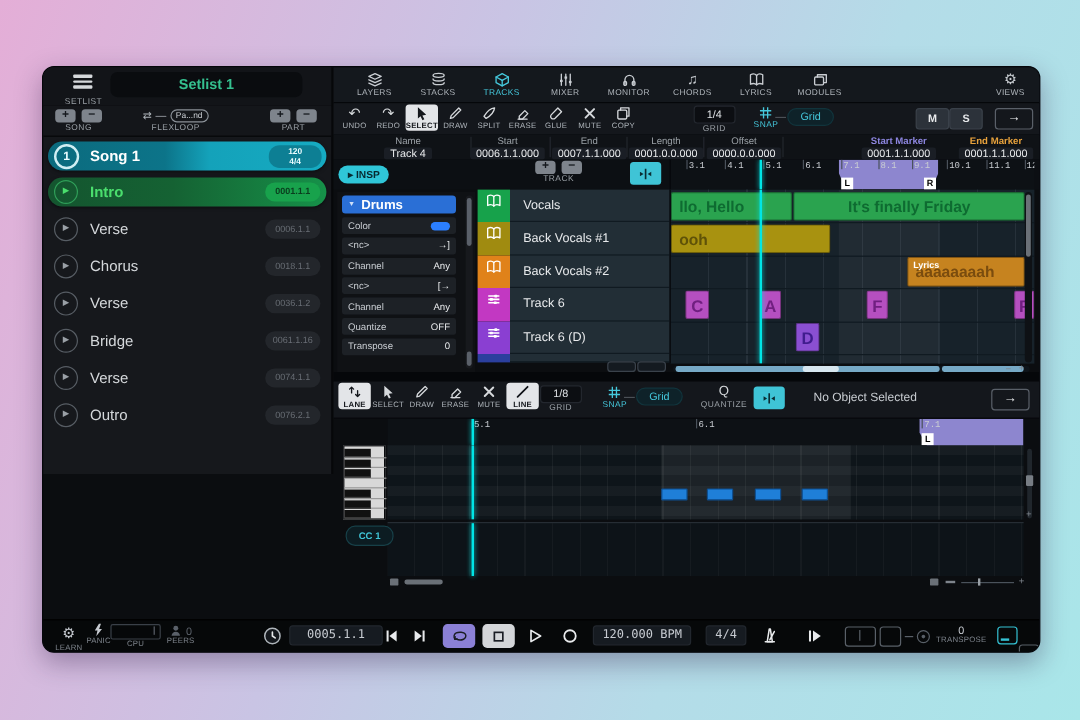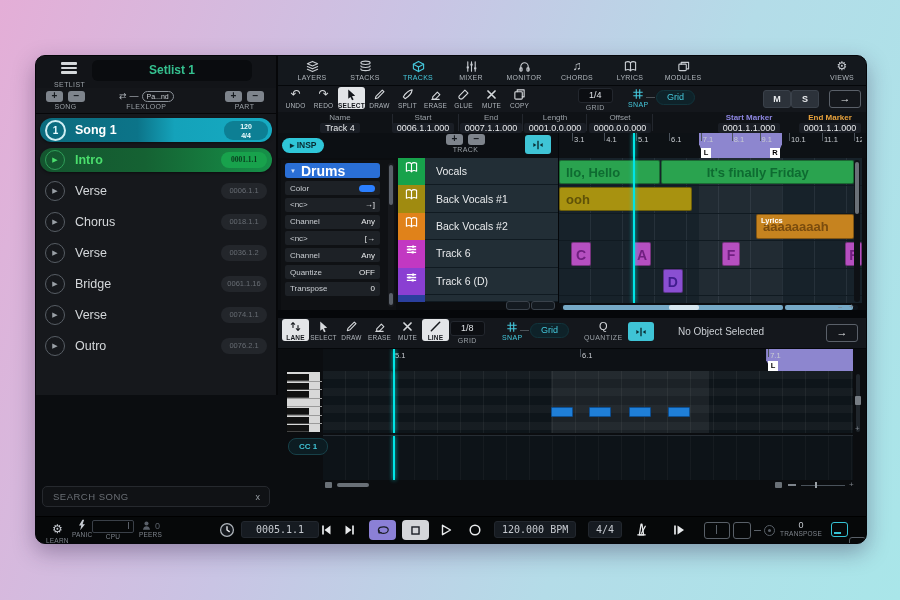--- a/index.html
+++ b/index.html
@@ -36,21 +36,21 @@
     font-size:7px;font-weight:bold;text-align:center;line-height:9px;padding-top:1px;box-sizing:border-box;}
   .part-row{position:absolute;left:4px;width:232px;height:24px;display:flex;align-items:center;}
   .part-active{border-radius:12px;background:linear-gradient(90deg,#14552f 0%,#156233 45%,#169149 100%);box-shadow:0 1px 3px rgba(0,0,0,.5);}
   .part-play{width:18px;height:18px;border:1.5px solid #575d64;border-radius:50%;color:#9aa0a6;font-size:7px;
     text-align:center;line-height:18px;margin-left:5px;flex:none;}
   .part-active .part-play{border-color:#2f9e58;color:#4ade6d;}
   .part-name{font-size:12.5px;color:#d5d8db;margin-left:10px;flex:1;}
   .part-active .part-name{color:#4ade6d;font-weight:bold;}
   .part-pos{width:46px;height:16px;background:#23262b;border-radius:8px;color:#686d74;font-size:7.5px;
     text-align:center;line-height:16px;margin-right:5px;flex:none;}
-  .part-active .part-pos{background:#18a24c;color:#0a3d1e;font-weight:bold;font-family:Liberation Serif, serif;}
+  .part-active .part-pos{background:#18a24c;color:#0a3d1e;font-weight:bold;}
   .sl-search{position:absolute;left:6px;top:430px;width:228px;height:21px;background:#101215;border:1px solid #26292e;
     border-radius:5px;display:flex;align-items:center;box-sizing:border-box;}
   .sl-search .ph{flex:1;color:#6a6f75;font-size:9.5px;letter-spacing:.5px;margin-left:10px;}
   .sl-search .clr{color:#9aa0a6;font-size:9px;margin-right:9px;}
   
   .mainr{position:absolute;left:242px;top:0;width:588px;height:460px;}
   .tabbar{position:absolute;left:0;top:0;width:100%;height:30px;background:#14181d;border-bottom:1px solid #05070a;
     display:flex;align-items:center;padding-left:12px;box-sizing:border-box;gap:9px;}
   .tab{display:flex;flex-direction:column;align-items:center;width:44px;color:#c9cdd2;}
   .tab .ic{height:13px;line-height:13px;font-size:12px;}
@@ -82,32 +82,32 @@
   .if-sep{position:absolute;top:2px;width:1px;height:17px;background:#23272e;}
   
   .rulband{position:absolute;left:0;top:77px;width:100%;height:25px;background:#0c0f13;}
   .insp-pill{position:absolute;left:4px;top:5px;height:15px;background:#2fc6d8;border-radius:9px;color:#072a30;
     font-size:8.5px;font-weight:bold;line-height:15px;padding:0 8px;}
   .trk-pm{position:absolute;left:168px;top:1px;display:flex;flex-direction:column;align-items:center;}
   .follow-btn{position:absolute;left:247px;top:2px;width:26px;height:19px;background:#3fc4d6;border-radius:3px;
     display:flex;align-items:center;justify-content:center;color:#0b2e34;}
   .ruler{position:absolute;left:280px;top:0;width:303px;height:25px;background:#0d1115;overflow:hidden;
     border-left:1px solid #05070a;}
-  .tick{position:absolute;top:2px;font-size:7.5px;color:#c9cdd2;z-index:3;}
+  .tick{position:absolute;top:2px;font-size:7.5px;color:#c9cdd2;z-index:3;font-family:Liberation Mono, monospace;}
   .tickline{position:absolute;top:0;width:1px;height:8px;background:#4a525b;z-index:2;}
   .loopzone{position:absolute;top:0;height:25px;background:#8d86cf;z-index:1;
     clip-path:polygon(0 0,100% 0,100% 45%,94% 100%,6% 100%,0 45%);}
   .ltag{position:absolute;bottom:0;width:10px;height:10px;background:#fff;color:#000;font-size:7.5px;font-weight:bold;
     text-align:center;line-height:10px;z-index:4;}
   
   .insp-panel{position:absolute;left:3px;top:104px;width:115px;height:150px;background:#0f1114;}
   .insp-head{position:absolute;left:4px;top:3px;width:95px;height:15px;background:#2a6fd6;border-radius:3px;
     display:flex;align-items:center;}
   .insp-head .tri{color:#cfe0f8;font-size:6px;margin:0 5px;}
-  .insp-head .nm{color:#fff;font-size:14px;font-weight:bold;}
+  .insp-head .nm{color:#fff;font-size:11px;font-weight:bold;}
   .insp-scroll{position:absolute;right:2px;top:3px;width:6px;height:144px;background:#17191d;border-radius:3px;}
   .insp-thumb{position:absolute;left:1px;width:4px;background:#5a6069;border-radius:2px;}
   .insp-row{position:absolute;left:4px;width:95px;height:14px;background:#1d2126;border-radius:2px;
     display:flex;align-items:center;justify-content:space-between;padding:0 5px;box-sizing:border-box;}
   .insp-row .l{color:#c9cdd2;font-size:8px;}
   .insp-row .v{color:#e8eaec;font-size:8px;}
   .swatch{width:16px;height:7px;border-radius:4px;}
   
   .trk-strip{position:absolute;left:120px;width:27px;display:flex;align-items:flex-start;justify-content:center;padding-top:3px;box-sizing:border-box;color:#fff;}
   .trk-name{position:absolute;left:147px;width:133px;background:#222e36;border-bottom:1px solid #101a21;
@@ -244,24 +244,20 @@
       <div class="part-play">▶</div>
       <div class="part-name">Verse</div>
       <div class="part-pos">0074.1.1</div>
           </div>
           <div class="part-row " style="top:278px">
       <div class="part-play">▶</div>
       <div class="part-name">Outro</div>
       <div class="part-pos">0076.2.1</div>
           </div>
         </div>
-      <div class="sl-search">
-        <span class="ph">SEARCH SONG</span>
-        <span class="clr">x</span>
-      </div>
     </div>
 
     <div class="mainr">
       <div class="tabbar" id="tabbar">
           <div class="tab ">
       <span class="ic">
               <svg width="13" height="13" viewBox="0 0 14 14" fill="none">
                 <path d="M7 1.5 12.5 4 7 6.5 1.5 4Z" stroke="currentColor" stroke-width="1.2" stroke-linecap="round" stroke-linejoin="round"></path>
                 <path d="M1.5 7 7 9.5 12.5 7" stroke="currentColor" stroke-width="1.2" stroke-linecap="round" stroke-linejoin="round"></path>
                 <path d="M1.5 10 7 12.5 12.5 10" stroke="currentColor" stroke-width="1.2" stroke-linecap="round" stroke-linejoin="round"></path>

